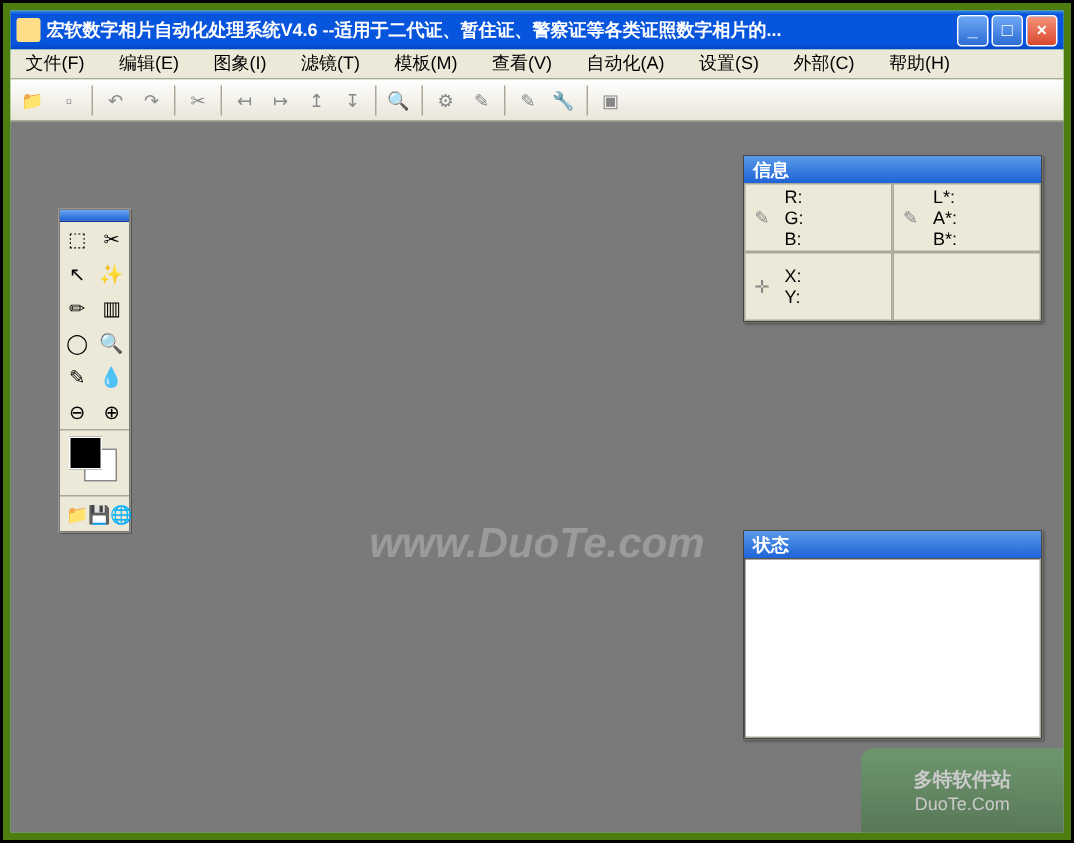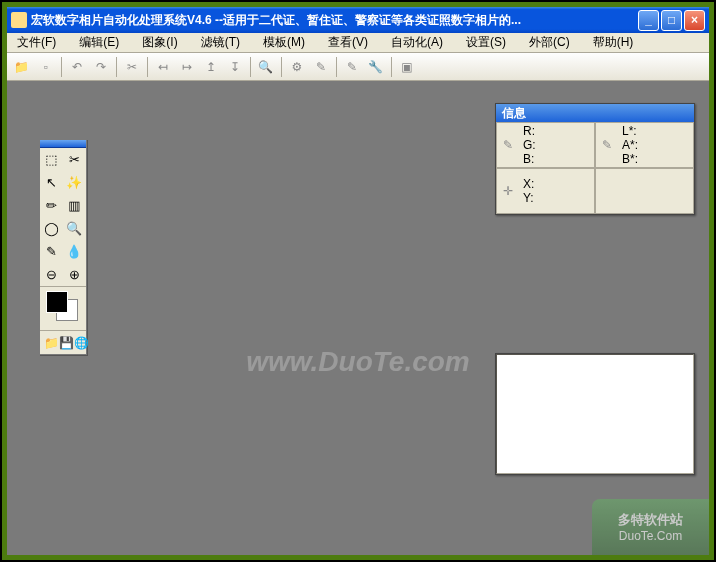--- a/index.html
+++ b/index.html
@@ -55,21 +55,21 @@
     .slider-label { width: 10px; }
     .slider-track { flex: 1; height: 6px; background: linear-gradient(to bottom, #ddd, #fff); border: 1px solid #888; position: relative; }
     .slider-thumb { position: absolute; left: 0; top: -3px; width: 8px; height: 10px; background: #ccc; border: 1px solid #555; }
     .spectrum { height: 14px; margin: 2px 8px 8px; background: linear-gradient(to right, #ff0000, #ffff00, #00ff00, #00ffff, #0000ff, #ff00ff, #ff0000); border: 1px solid #888; }
     
     .panel-status { top: 272px; }
     .status-body { height: 120px; background: #fff; border: 1px inset #aca899; }
     
     .watermark { position: absolute; top: 50%; left: 50%; transform: translate(-50%, -50%); font-size: 28px; color: rgba(255,255,255,0.25); font-weight: bold; font-style: italic; pointer-events: none; font-family: Arial; margin-top: 44px; }
     
-    .footer-badge { position: absolute; right: 0; bottom: 0; width: 117px; height: 56px; background: linear-gradient(to bottom, #6a6, #474); color: #fff; display: flex; flex-direction: column; align-items: center; justify-content: center; font-size: 11px; opacity: 0.6; border-top-left-radius: 8px; }
+    .footer-badge { position: absolute; right: 0; bottom: 0; width: 135px; height: 56px; background: linear-gradient(to bottom, #6a6, #474); color: #fff; display: flex; flex-direction: column; align-items: center; justify-content: center; font-size: 11px; opacity: 0.6; border-top-left-radius: 8px; }
     .footer-badge .bigtext { font-size: 13px; font-weight: bold; }
   </style>
 </head>
 <body>
 
 <div class="window">
   <div class="titlebar">
     <div class="titlebar-icon"></div>
     <div class="titlebar-text">宏软数字相片自动化处理系统V4.6  --适用于二代证、暂住证、警察证等各类证照数字相片的...</div>
     <div class="titlebar-btns">
@@ -173,20 +173,21 @@
             <span>X:</span>
             <span>Y:</span>
           </div>
         </div>
         <div class="info-cell"></div>
       </div>
     </div>
 
 
     <div class="panel panel-status">
+      <div class="panel-title">状态</div>
       <div class="status-body"></div>
     </div>
 
     <div class="footer-badge">
       <span class="bigtext">多特软件站</span>
       <span>DuoTe.Com</span>
     </div>
   </div>
 </div>
 

